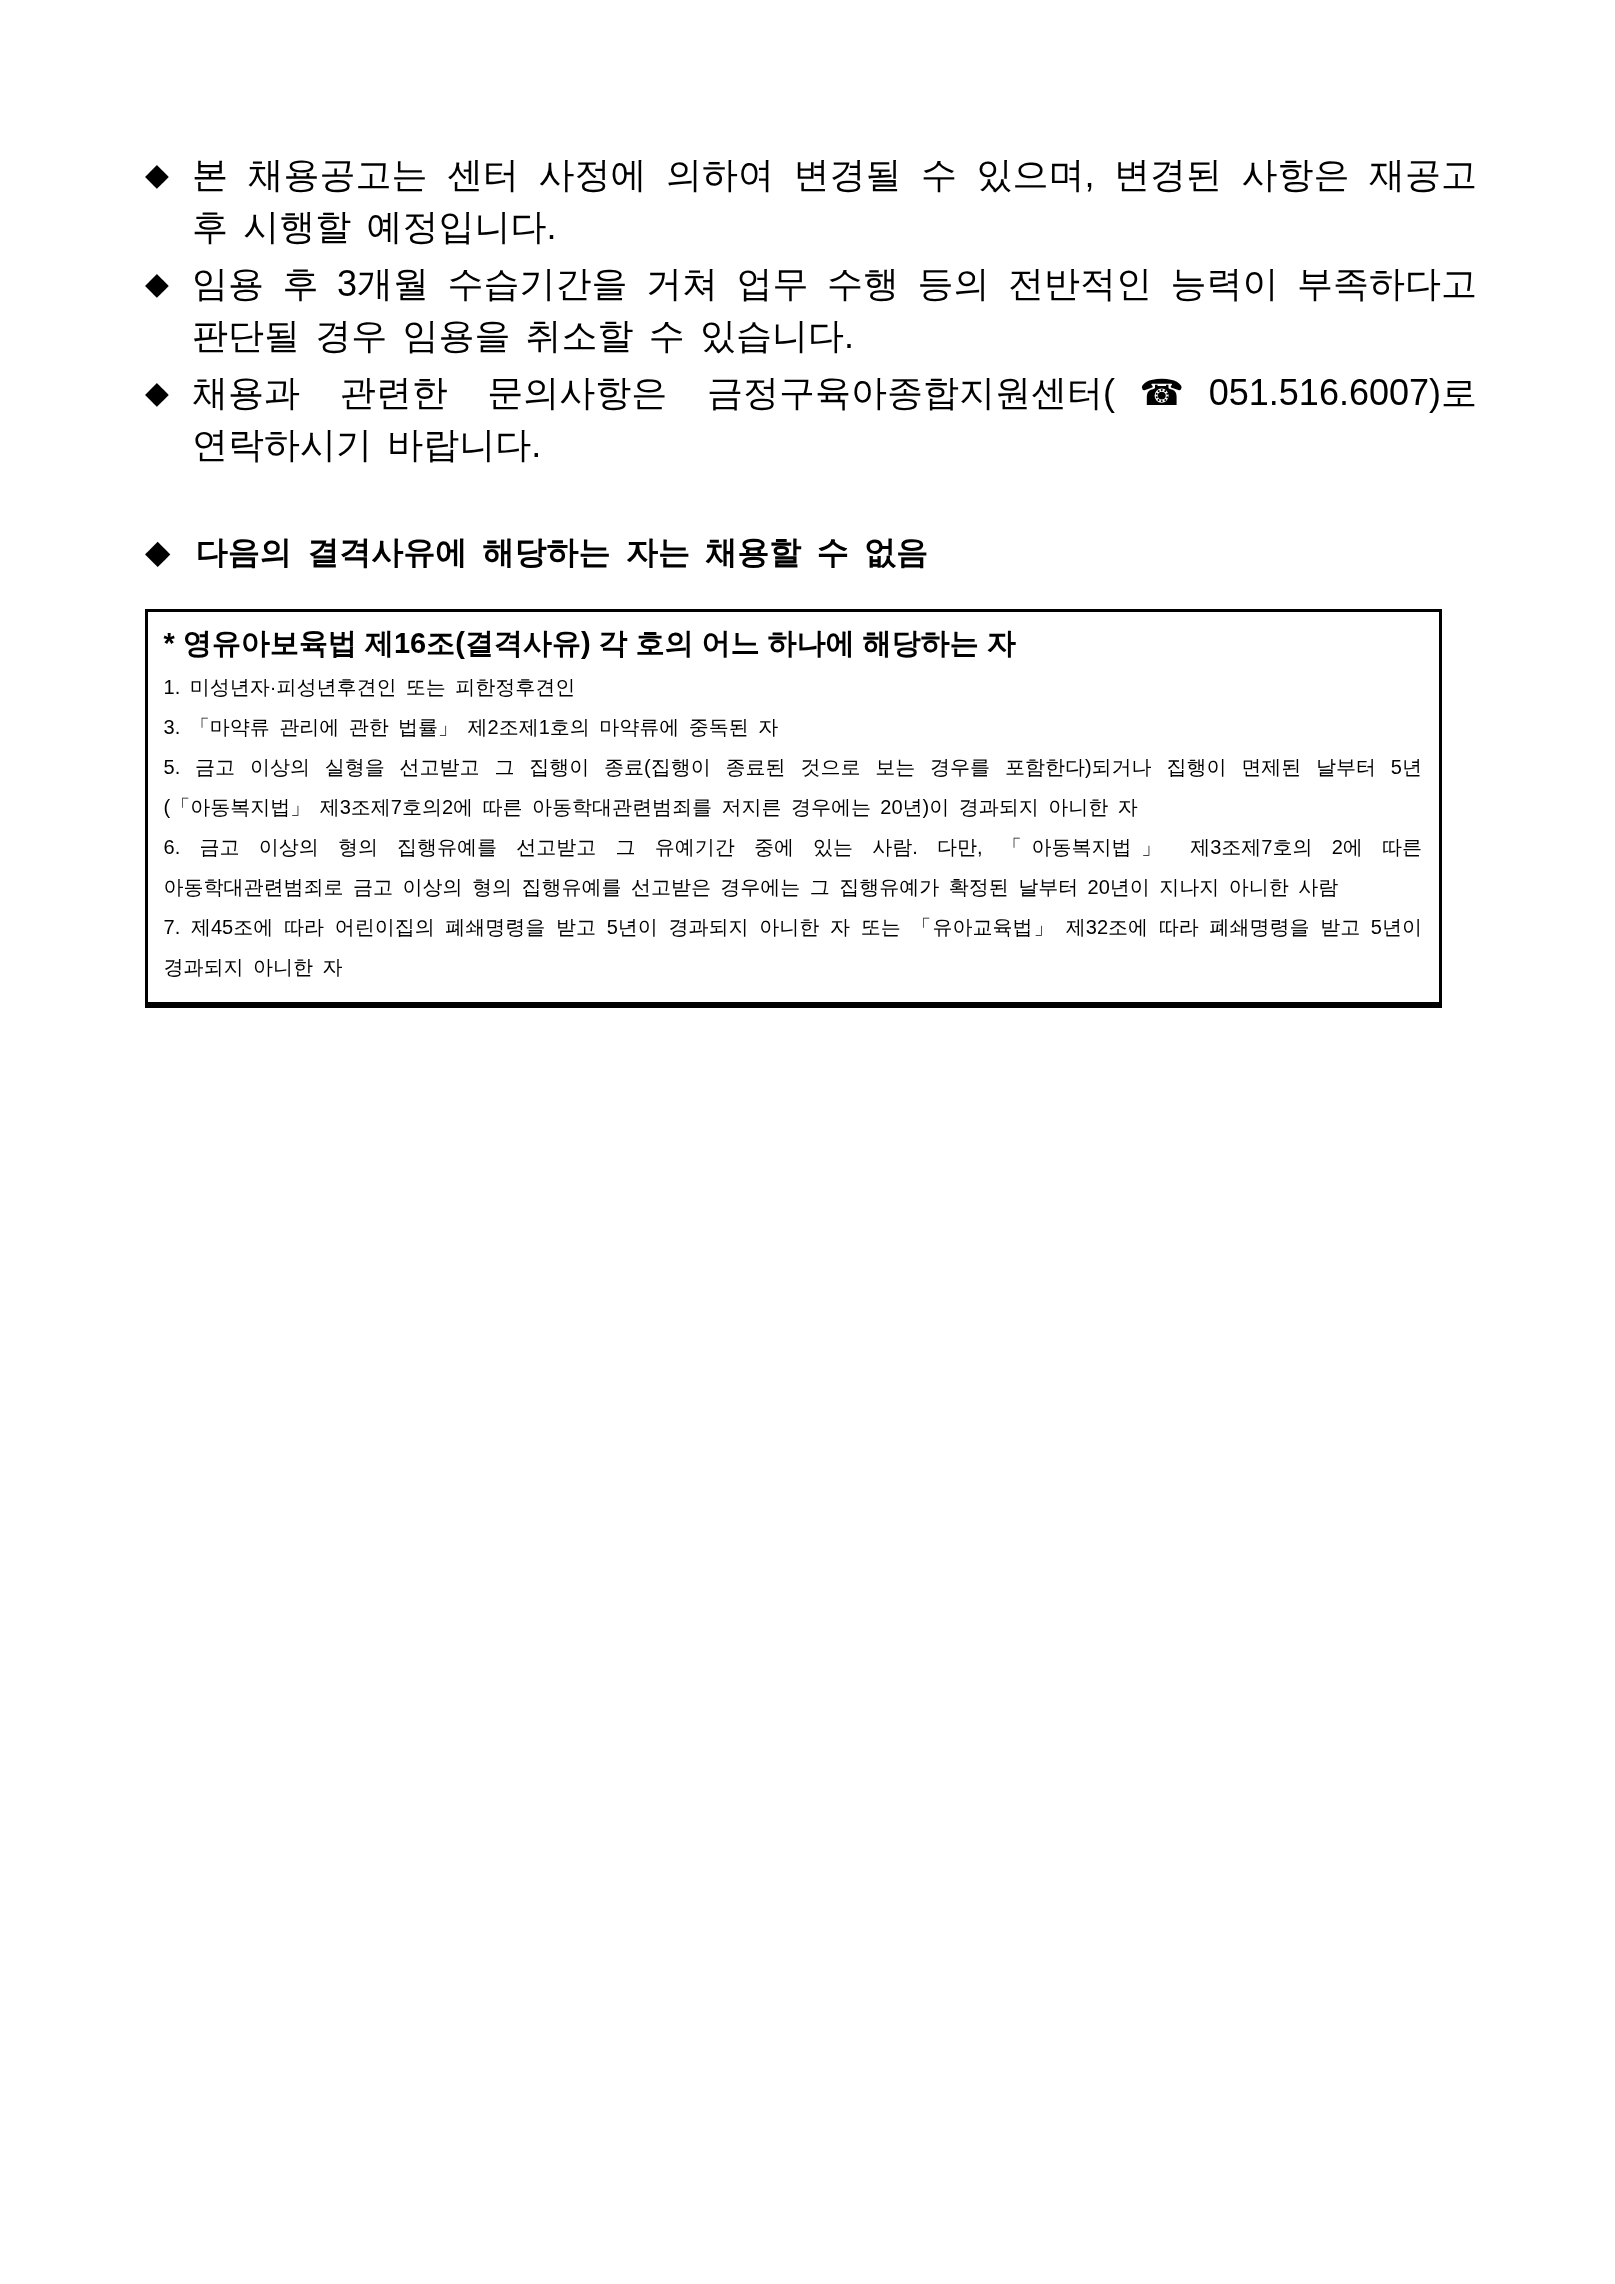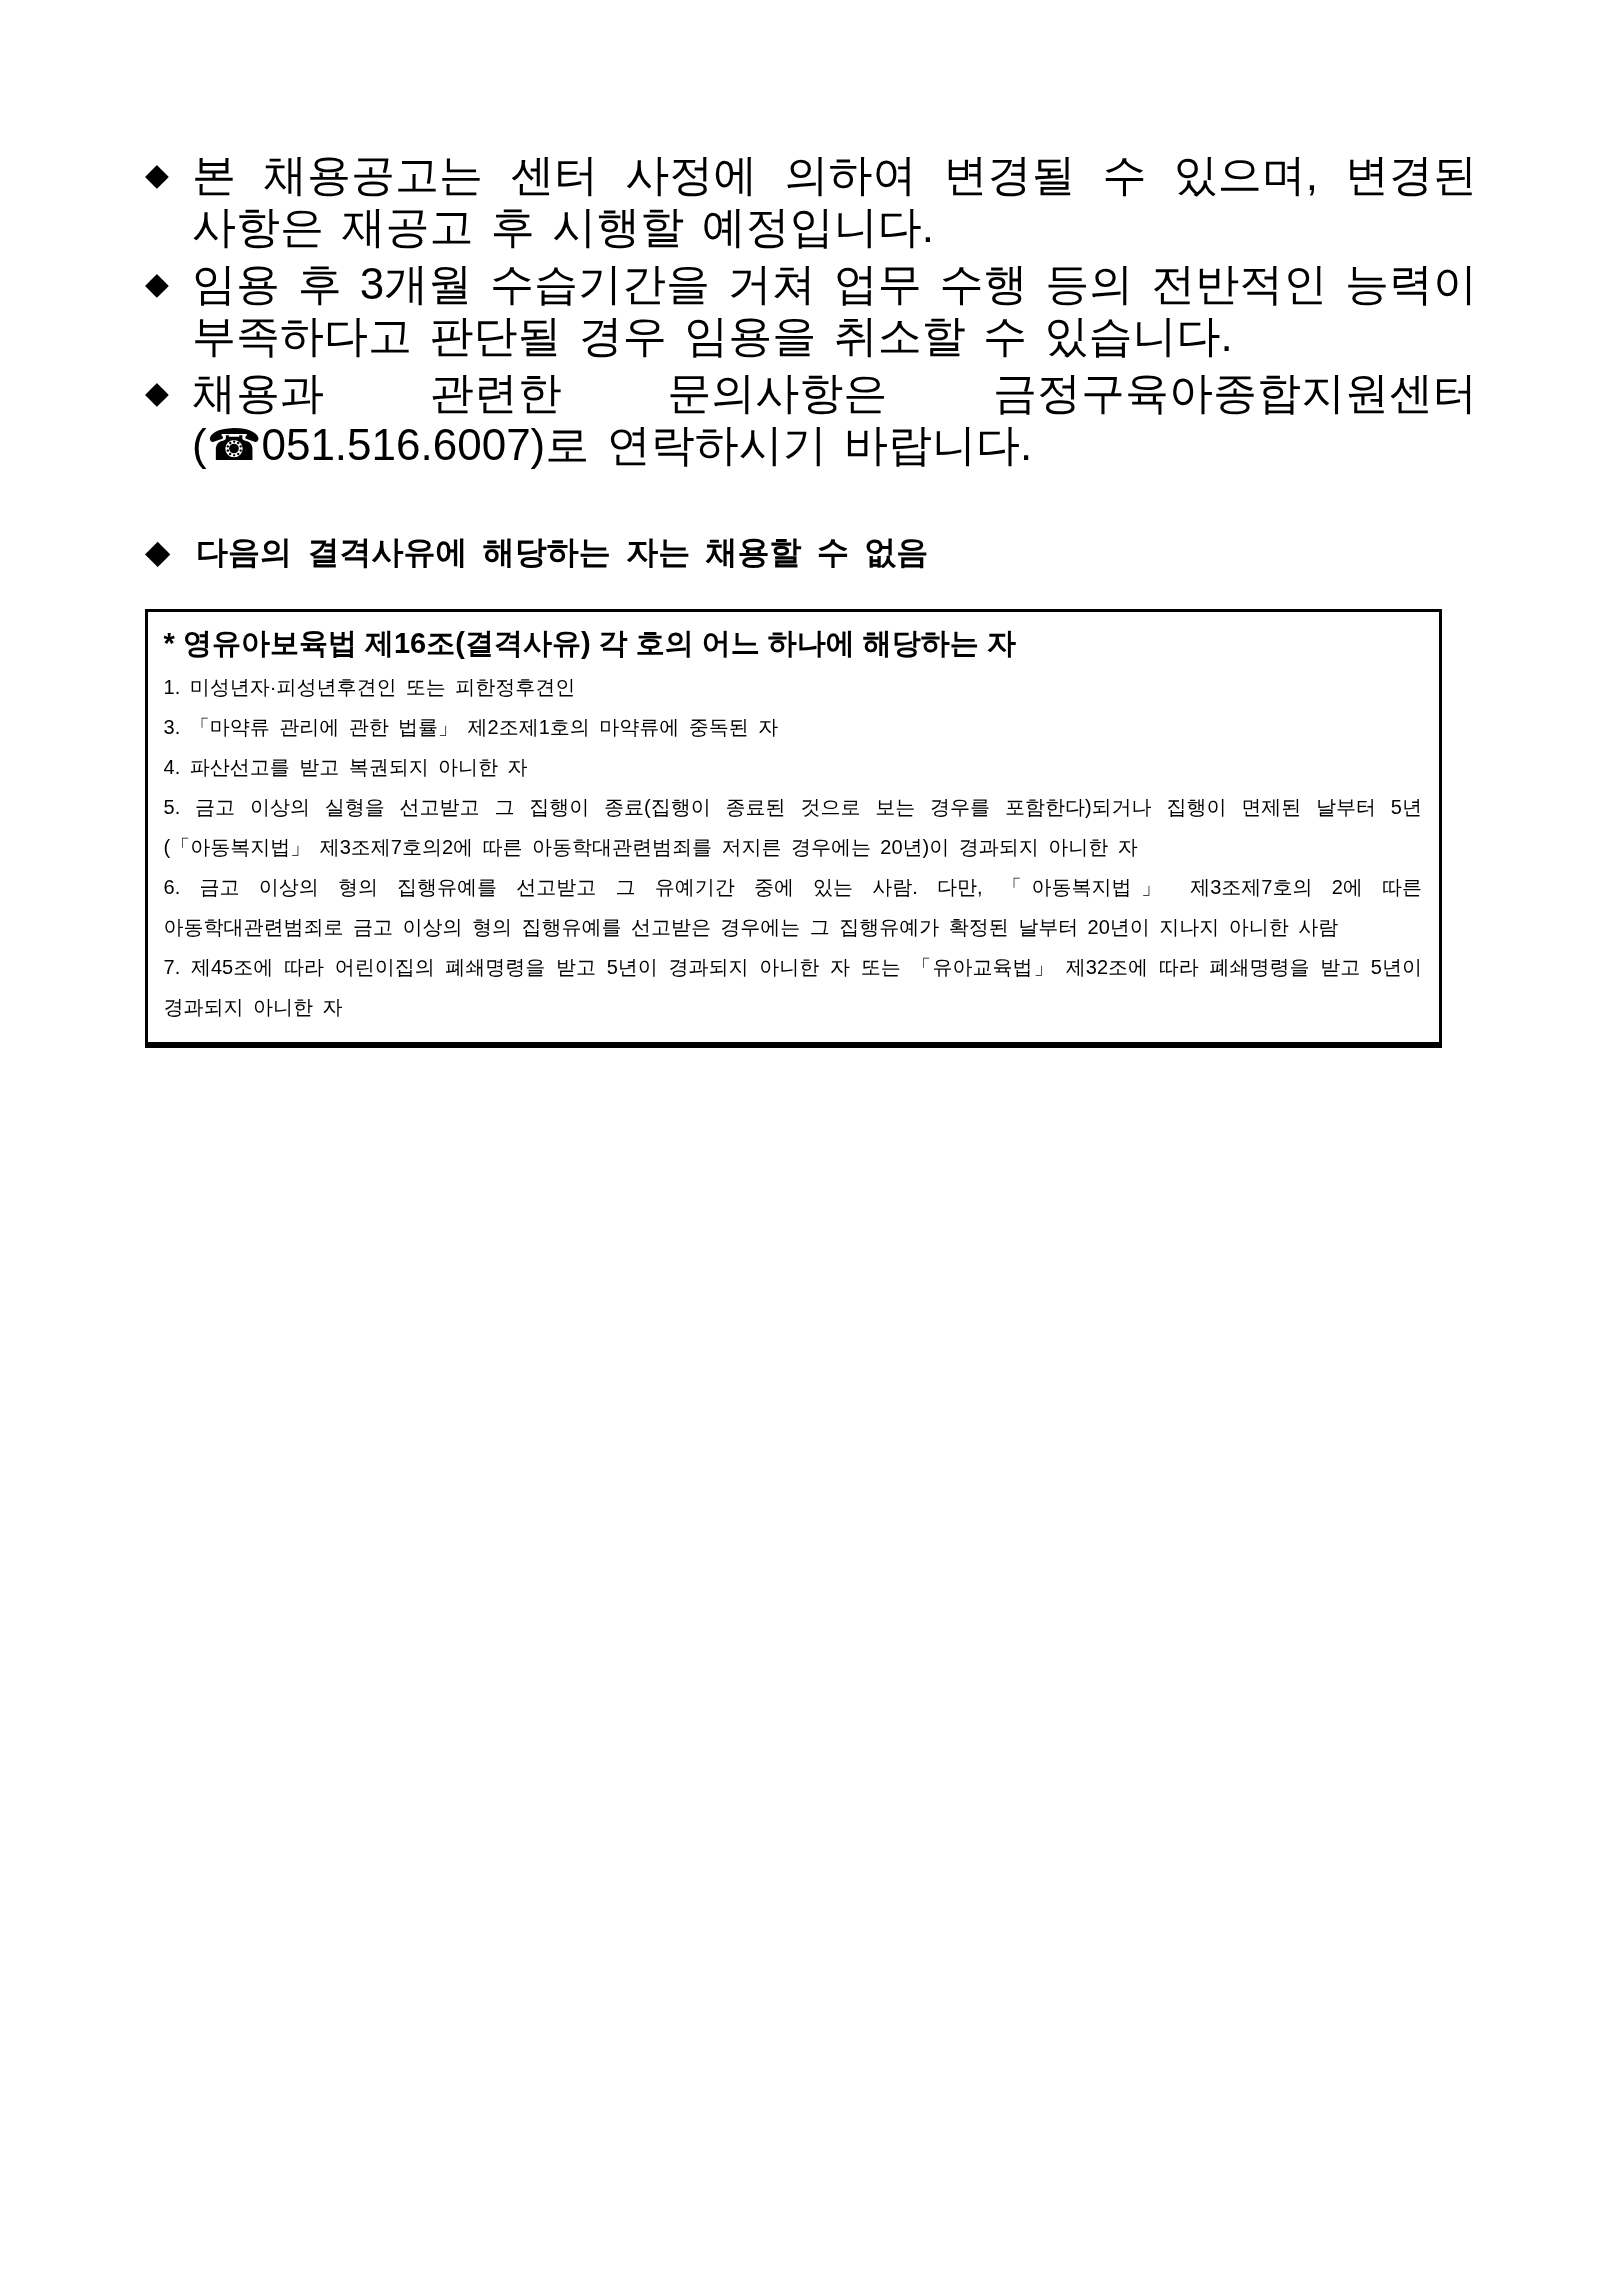--- a/index.html
+++ b/index.html
@@ -31,21 +31,21 @@
   .bullet {
     flex: 0 0 47px;
     width: 47px;
     font-size: 31px;
     line-height: 52px;
     letter-spacing: 0;
   }
   .notice-text {
     flex: 1;
     margin: 0;
-    font-size: 44px;
+    font-size: 36px;
     line-height: 52px;
     text-align: justify;
     word-break: keep-all;
     word-spacing: 5.2px;
   }
   
   .section-heading {
     display: flex;
     align-items: flex-start;
     margin: 57px 0 33px 0;
@@ -112,20 +112,19 @@
   <div class="section-heading">
     <span class="bullet">◆</span>
     <h2 class="heading-text">다음의 결격사유에 해당하는 자는 채용할 수 없음</h2>
   </div>
 
   <div class="law-box">
     <p class="box-title">* 영유아보육법 제16조(결격사유) 각 호의 어느 하나에 해당하는 자</p>
 
     <p class="law-item">1. 미성년자·피성년후견인 또는 피한정후견인</p>
     <p class="law-item">3. 「마약류 관리에 관한 법률」 제2조제1호의 마약류에 중독된 자</p>
-    <p class="law-item">4. 파산선고를 받고 복권되지 아니한 자</p>
     <p class="law-item">5. 금고 이상의 실형을 선고받고 그 집행이 종료(집행이 종료된 것으로 보는 경우를 포함한다)되거나 집행이 면제된 날부터 5년(「아동복지법」 제3조제7호의2에 따른 아동학대관련범죄를 저지른 경우에는 20년)이 경과되지 아니한 자</p>
     <p class="law-item">6. 금고 이상의 형의 집행유예를 선고받고 그 유예기간 중에 있는 사람. 다만, 「아동복지법」 제3조제7호의 2에 따른 아동학대관련범죄로 금고 이상의 형의 집행유예를 선고받은 경우에는 그 집행유예가 확정된 날부터 20년이 지나지 아니한 사람</p>
     <p class="law-item">7. 제45조에 따라 어린이집의 폐쇄명령을 받고 5년이 경과되지 아니한 자 또는 「유아교육법」 제32조에 따라 폐쇄명령을 받고 5년이 경과되지 아니한 자</p>
   </div>
 
 </div>
 
 
 </body></html>

